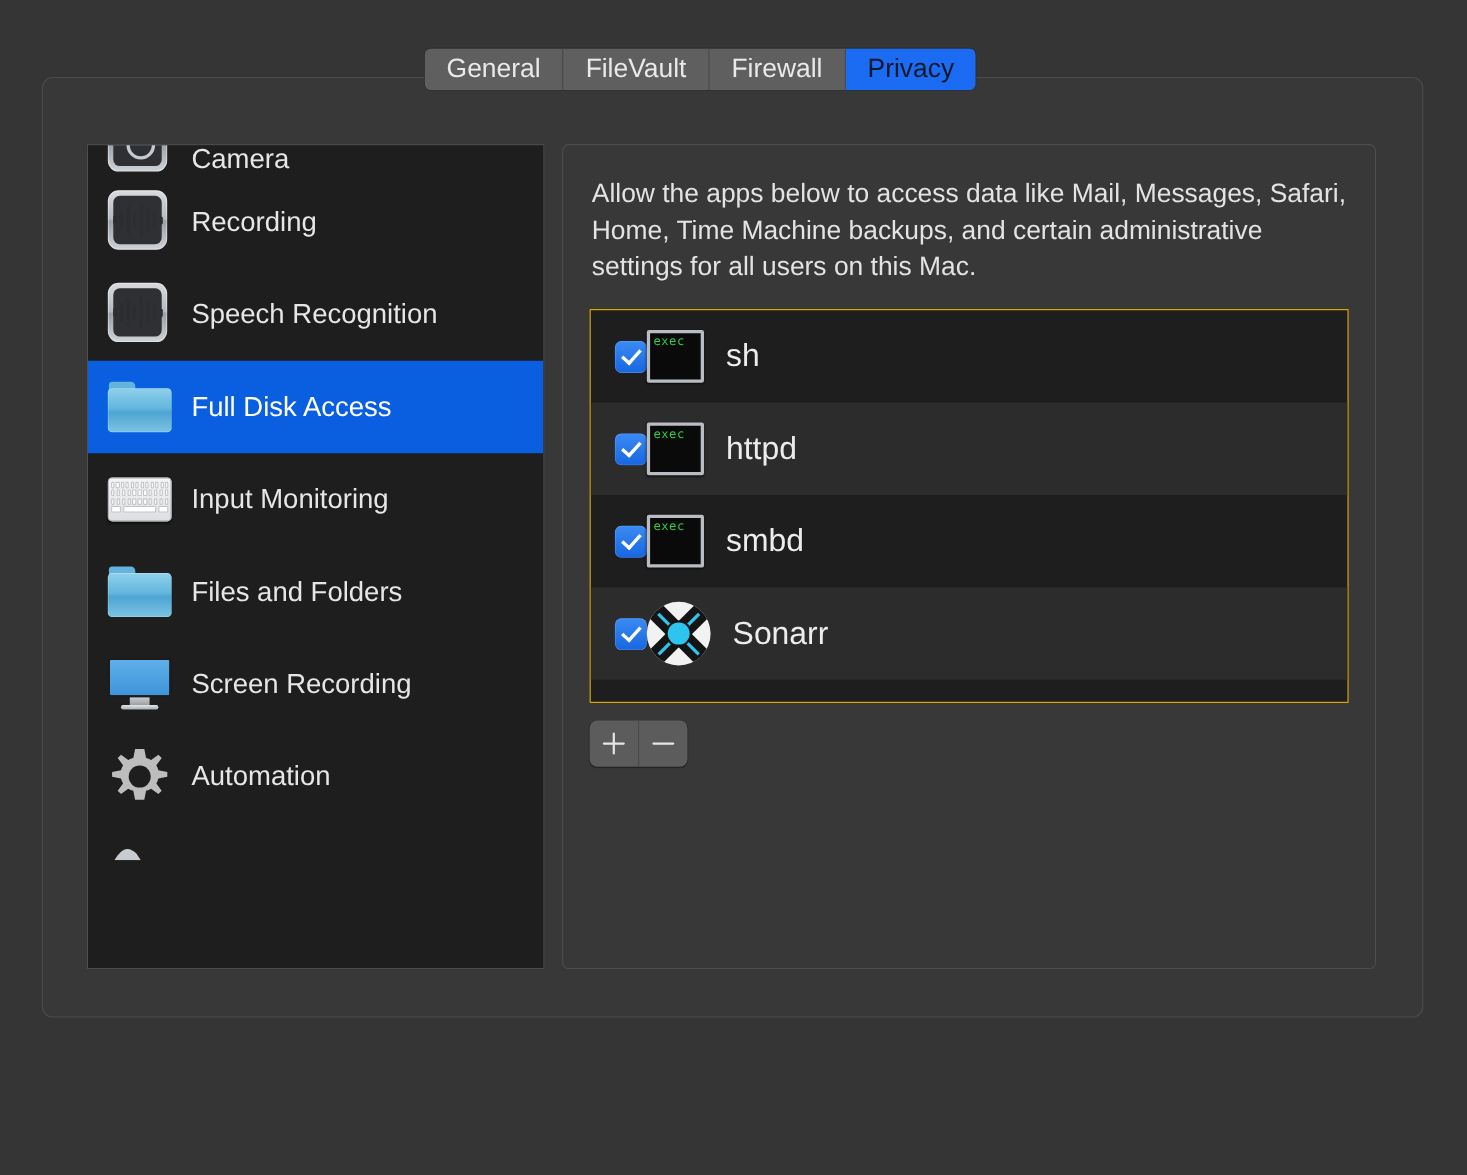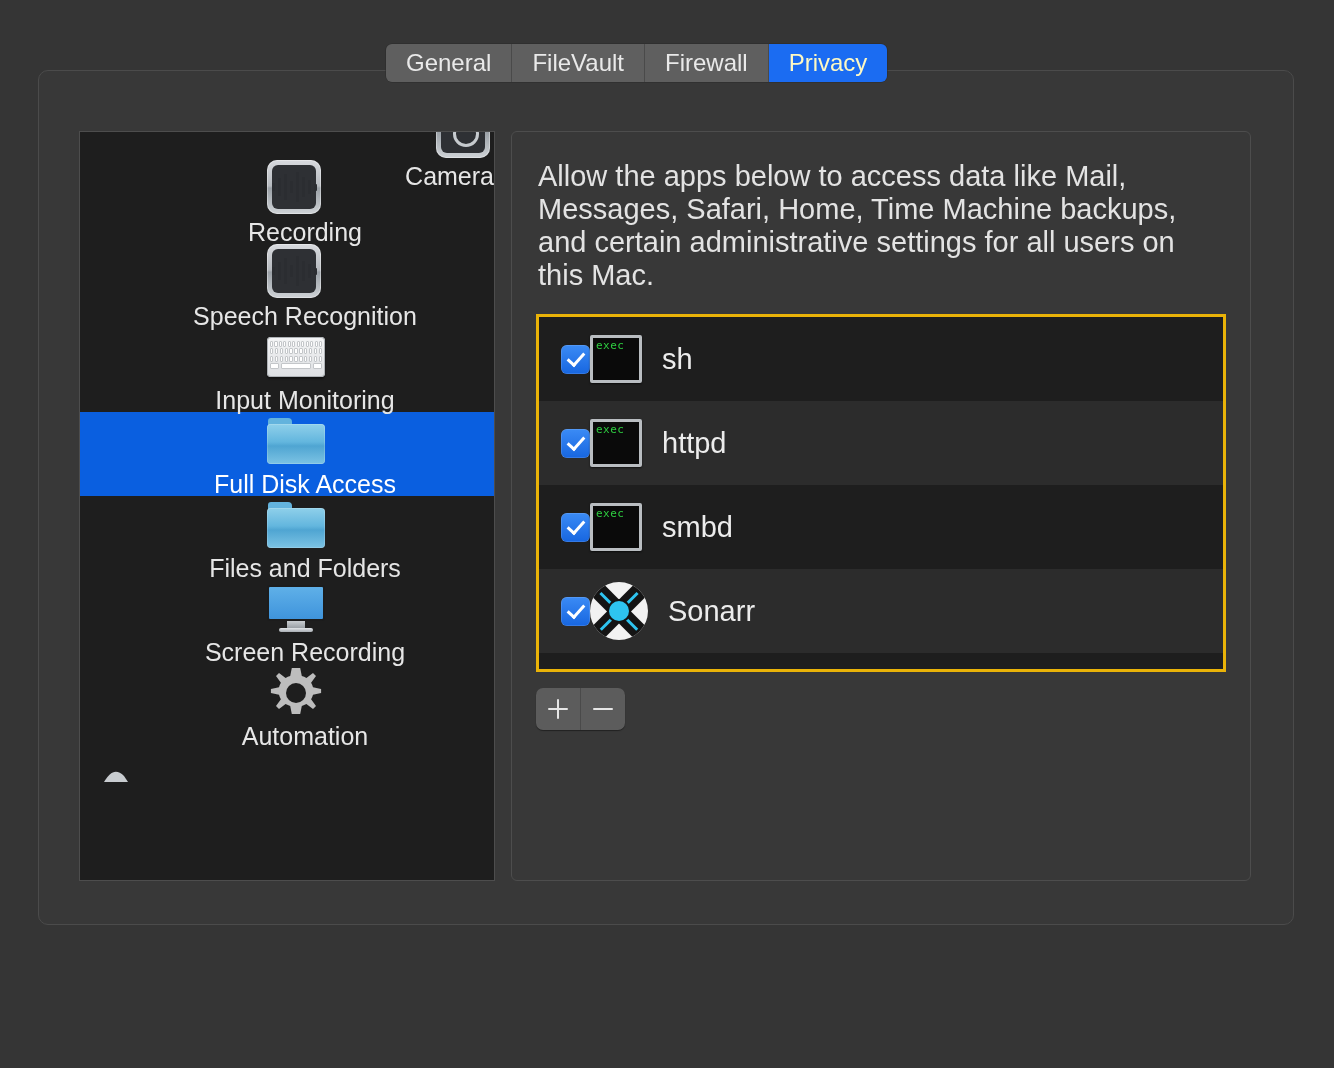--- a/index.html
+++ b/index.html
@@ -35,21 +35,21 @@
     font-size: 24px;
     background: #5f5f5f;
     color: #e9e9e9;
     border-right: 1px solid #4a4a4a;
     white-space: nowrap;
     cursor: default;
   }
   .tab:last-child { border-right: none; }
   .tab.active {
     background: #1b6cf2;
-    color: #fef9c3;
+    color: #0f172a;
   }
 
   
   .panel {
     position: absolute;
     left: 38px;
     top: 70px;
     width: 1256px;
     height: 855px;
     background: #383838;
@@ -70,21 +70,20 @@
     box-sizing: border-box;
     overflow: hidden;
   }
   .side-item {
     display: flex;
     align-items: center;
     height: 84px;
     padding-left: 18px;
     box-sizing: border-box;
     cursor: default;
-    flex-direction: column;
   }
   .side-item.selected { background: #0a5fe0; }
   .side-item .label {
     font-size: 25px;
     color: #e6e6e6;
     margin-left: 18px;
     white-space: nowrap;
   }
   .side-item.selected .label { color: #ffffff; }
   .side-icon {
@@ -275,30 +274,30 @@
     top: 60px;
     width: 740px;
     height: 750px;
     background: #383838;
     border: 1px solid #4d4d4d;
     border-radius: 6px;
     box-sizing: border-box;
     padding: 20px 24px;
   }
   .desc {
-    font-size: 29px;
+    font-size: 24px;
     line-height: 33px;
     color: #e3e3e3;
     margin: 8px 2px 22px 2px;
   }
 
   
   .applist {
     background: #1e1e1e;
-    border: 3px solid #eab308;
+    border: 1px solid #eab308;
     box-sizing: border-box;
     height: 358px;
     overflow: hidden;
   }
   .app-row {
     display: flex;
     align-items: center;
     height: 84px;
     padding-left: 22px;
     box-sizing: border-box;
@@ -488,81 +487,81 @@
               <i style="height:20px"></i>
             <i style="height:14px"></i>
               <i style="height:7px"></i>
           </div>
         </div>
       </div>
       <div class="label">Speech Recognition</div>
     </div>
 
 
-    <div class="side-item">
-      <div class="side-icon" style="display:flex;align-items:center;">
-        <div class="ic-kbd">
-          <div class="krow">
-              <b></b>
-              <b></b>
-              <b></b>
-              <b></b>
-              <b></b>
-              <b></b>
-              <b></b>
-              <b></b>
-              <b></b>
-              <b></b>
-              <b></b>
-              <b></b>
-            </div>
-          <div class="krow">
-              <b></b>
-              <b></b>
-              <b></b>
-              <b></b>
-              <b></b>
-              <b></b>
-              <b></b>
-              <b></b>
-              <b></b>
-              <b></b>
-              <b></b>
-            </div>
-          <div class="krow">
-              <b></b>
-              <b></b>
-              <b></b>
-              <b></b>
-              <b></b>
-              <b></b>
-              <b></b>
-              <b></b>
-              <b></b>
-              <b></b>
-              <b></b>
-            </div>
-          <div class="krow space">
-              <b></b>
-              <b></b>
-              <b></b>
-            </div>
-        </div>
-      </div>
-      <div class="label">Input Monitoring</div>
-    </div>
-
     <div class="side-item selected">
       <div class="side-icon" style="display:flex;align-items:center;">
         <div class="ic-folder">
             <div class="tab-top"></div>
             <div class="bodyf"></div>
           </div>
       </div>
       <div class="label">Full Disk Access</div>
+    </div>
+
+    <div class="side-item">
+      <div class="side-icon" style="display:flex;align-items:center;">
+        <div class="ic-kbd">
+          <div class="krow">
+              <b></b>
+              <b></b>
+              <b></b>
+              <b></b>
+              <b></b>
+              <b></b>
+              <b></b>
+              <b></b>
+              <b></b>
+              <b></b>
+              <b></b>
+              <b></b>
+            </div>
+          <div class="krow">
+              <b></b>
+              <b></b>
+              <b></b>
+              <b></b>
+              <b></b>
+              <b></b>
+              <b></b>
+              <b></b>
+              <b></b>
+              <b></b>
+              <b></b>
+            </div>
+          <div class="krow">
+              <b></b>
+              <b></b>
+              <b></b>
+              <b></b>
+              <b></b>
+              <b></b>
+              <b></b>
+              <b></b>
+              <b></b>
+              <b></b>
+              <b></b>
+            </div>
+          <div class="krow space">
+              <b></b>
+              <b></b>
+              <b></b>
+            </div>
+        </div>
+      </div>
+      <div class="label">Input Monitoring</div>
     </div>
 
     <div class="side-item">
       <div class="side-icon" style="display:flex;align-items:center;">
         <div class="ic-folder">
             <div class="tab-top"></div>
             <div class="bodyf"></div>
           </div>
       </div>
       <div class="label">Files and Folders</div>

